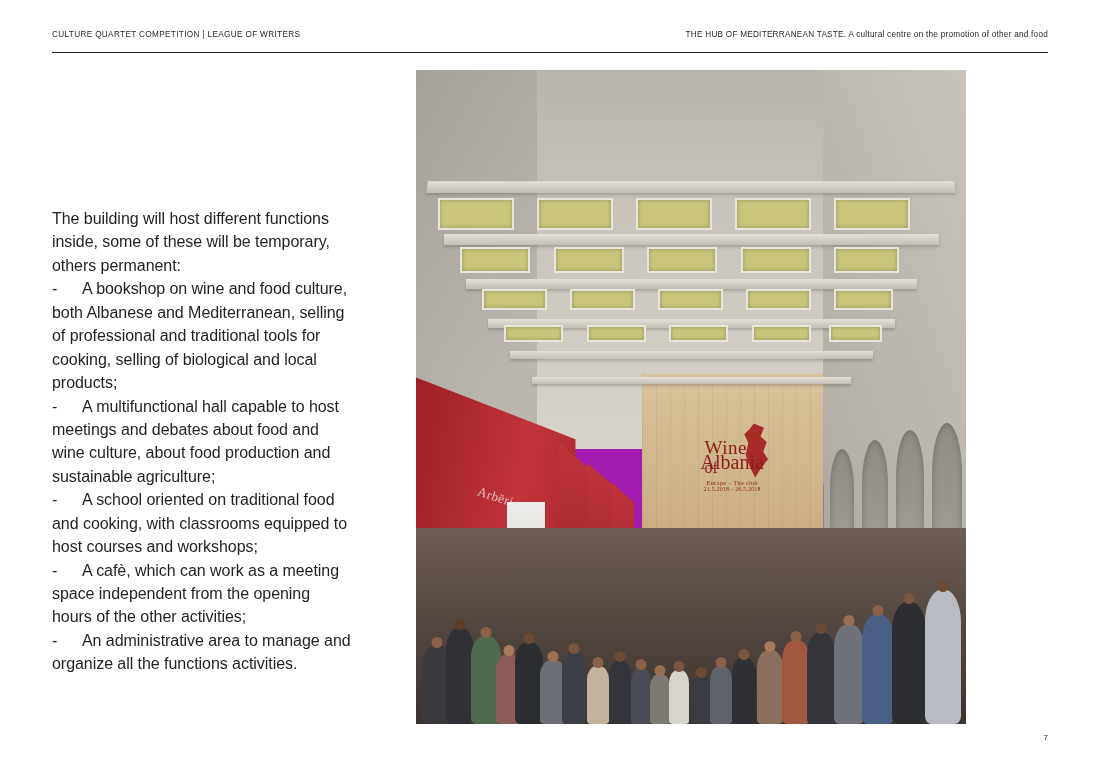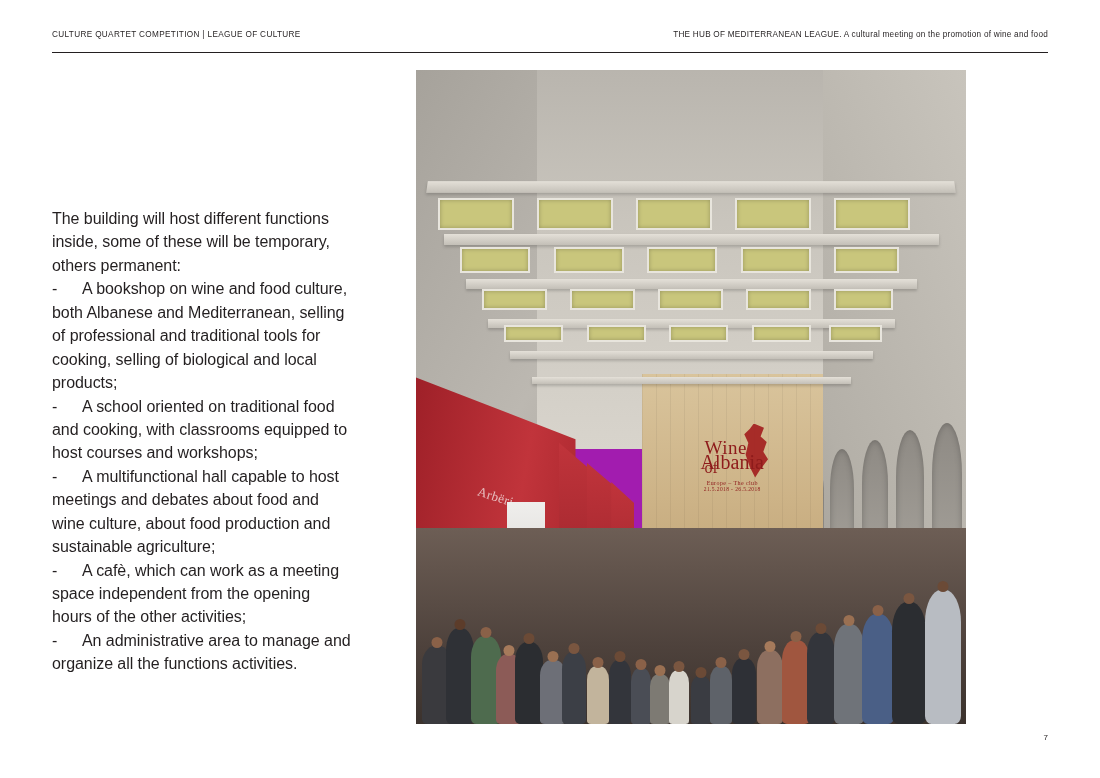--- a/index.html
+++ b/index.html
@@ -291,34 +291,34 @@
     color: #231f20;
   }
 </style>
 </head>
 <body>
 
 <div class="page">
 
   <div class="header">
     <div class="header-left">
-      <span class="hdr-bold">CULTURE QUARTET COMPETITION</span><span class="hdr-sep"> | </span><span class="hdr-light">LEAGUE OF CULTURE</span>
+      <span class="hdr-bold">CULTURE QUARTET COMPETITION</span><span class="hdr-sep"> | </span><span class="hdr-light">LEAGUE OF WRITERS</span>
     </div>
     <div class="header-right">
-      <span class="hdr-bold">THE HUB OF MEDITERRANEAN LEAGUE.</span><span class="hdr-light"> A cultural meeting on the promotion of wine and food</span>
+      <span class="hdr-bold">THE HUB OF MEDITERRANEAN TASTE.</span><span class="hdr-light"> A cultural centre on the promotion of other and food</span>
     </div>
   </div>
   <div class="header-rule"></div>
 
 
   <div class="body-text">
     <p>The building will host different functions inside, some of these will be temporary, others permanent:</p>
     <p class="dash-item"><span class="dash">-</span><span>A bookshop on wine and food culture, both Albanese and Mediterranean, selling of professional and traditional tools for cooking, selling of biological and local products;</span></p>
+    <p class="dash-item"><span class="dash">-</span><span>A multifunctional hall capable to host meetings and debates about food and wine culture, about food production and sustainable agriculture;</span></p>
     <p class="dash-item"><span class="dash">-</span><span>A  school oriented on traditional food and cooking, with classrooms equipped to host courses and workshops;</span></p>
-    <p class="dash-item"><span class="dash">-</span><span>A multifunctional hall capable to host meetings and debates about food and wine culture, about food production and sustainable agriculture;</span></p>
     <p class="dash-item"><span class="dash">-</span><span>A  cafè, which can work as a meeting space independent from the opening hours of the other activities;</span></p>
     <p class="dash-item"><span class="dash">-</span><span>An administrative area to manage and organize all the functions activities.</span></p>
   </div>
 
   <div class="figure">
     <div class="fig-inner">
 
       <div class="ceil-bg"></div>
       <div class="wall-left"></div>
       <div class="wall-right"></div>

